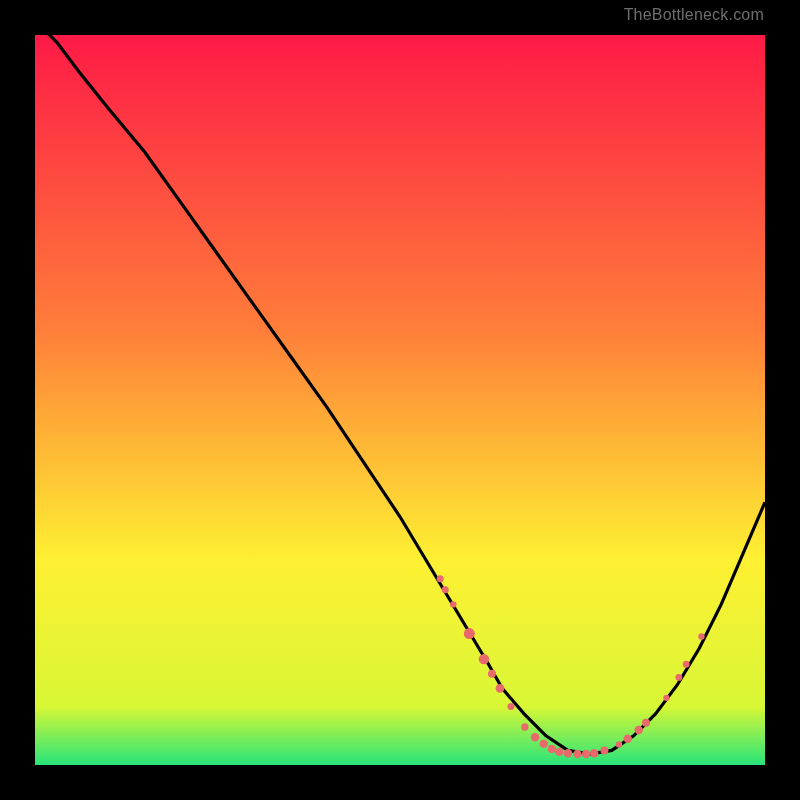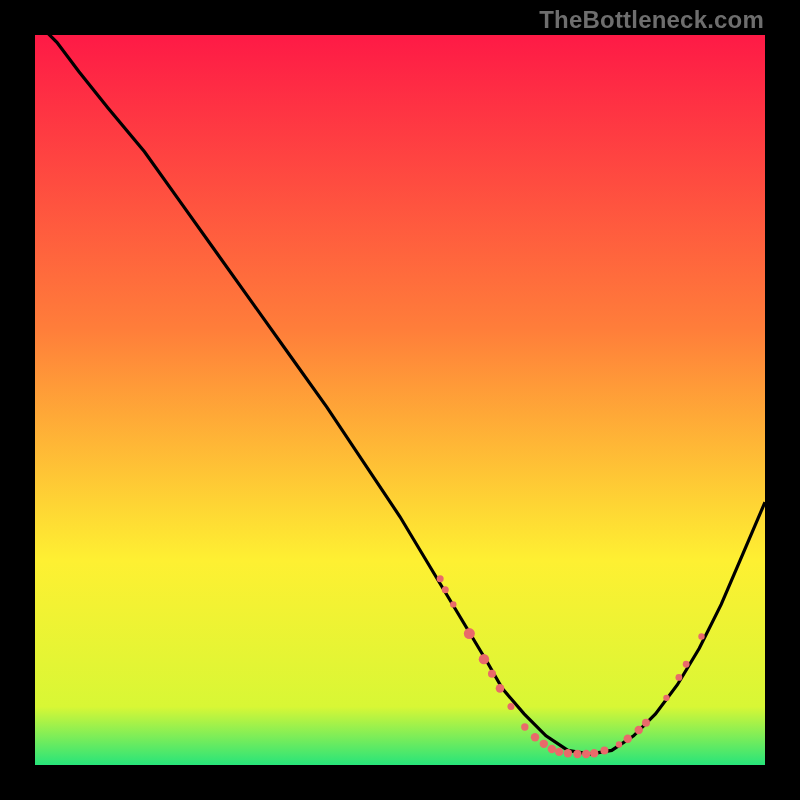--- a/index.html
+++ b/index.html
@@ -20,22 +20,22 @@
     left: 35px;
     top: 35px;
     width: 730px;
     height: 730px;
   }
   .watermark {
     position: absolute;
     top: 6px;
     right: 36px;
     font-family: Arial, Helvetica, sans-serif;
-    font-size: 24px;
-    font-weight: 700;
+    font-size: 16px;
+    font-weight: 400;
     color: #6e6e6e;
     letter-spacing: 0.2px;
   }
   svg {
     display: block;
   }
 </style>
 </head>
 <body>
 

